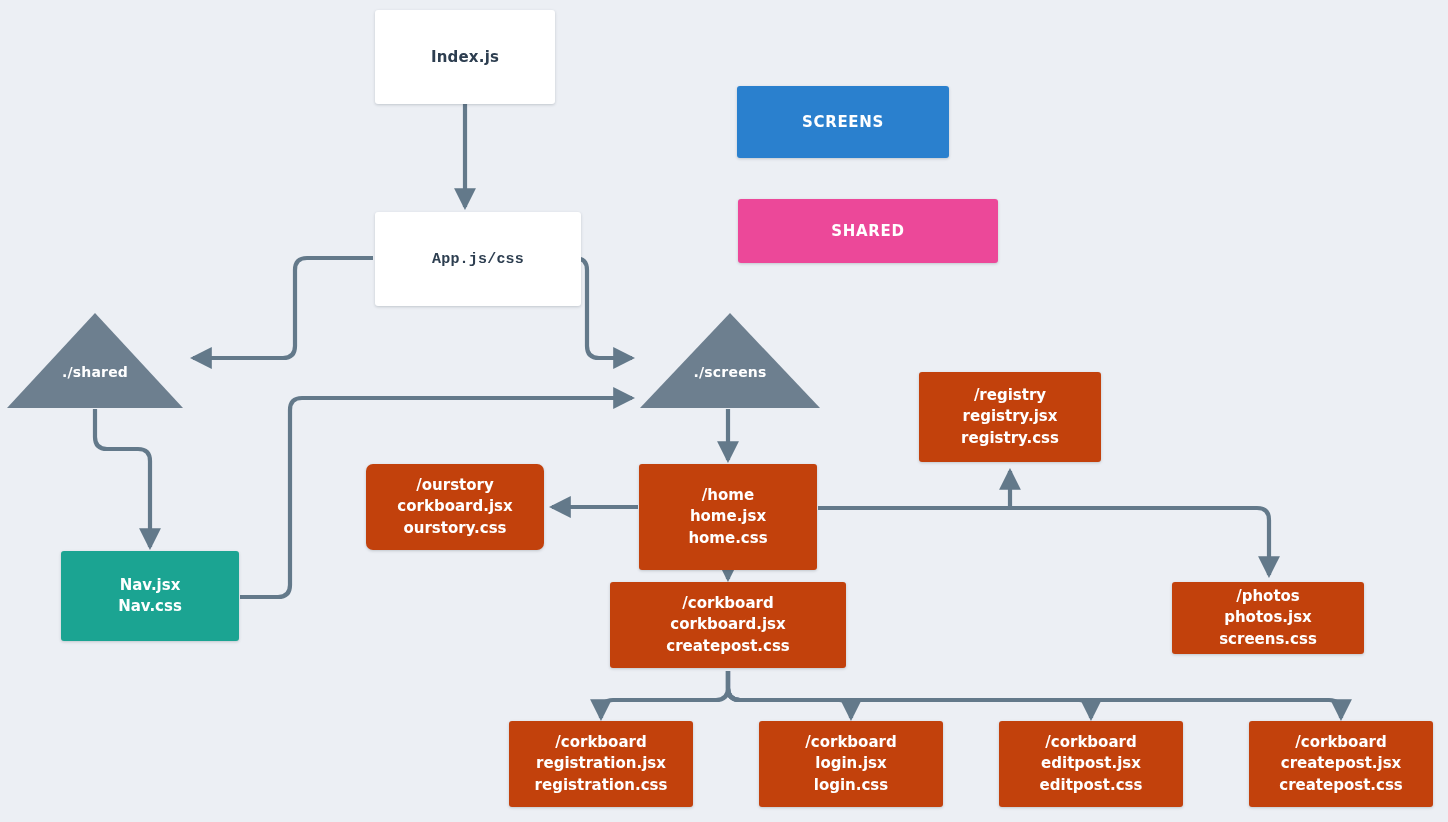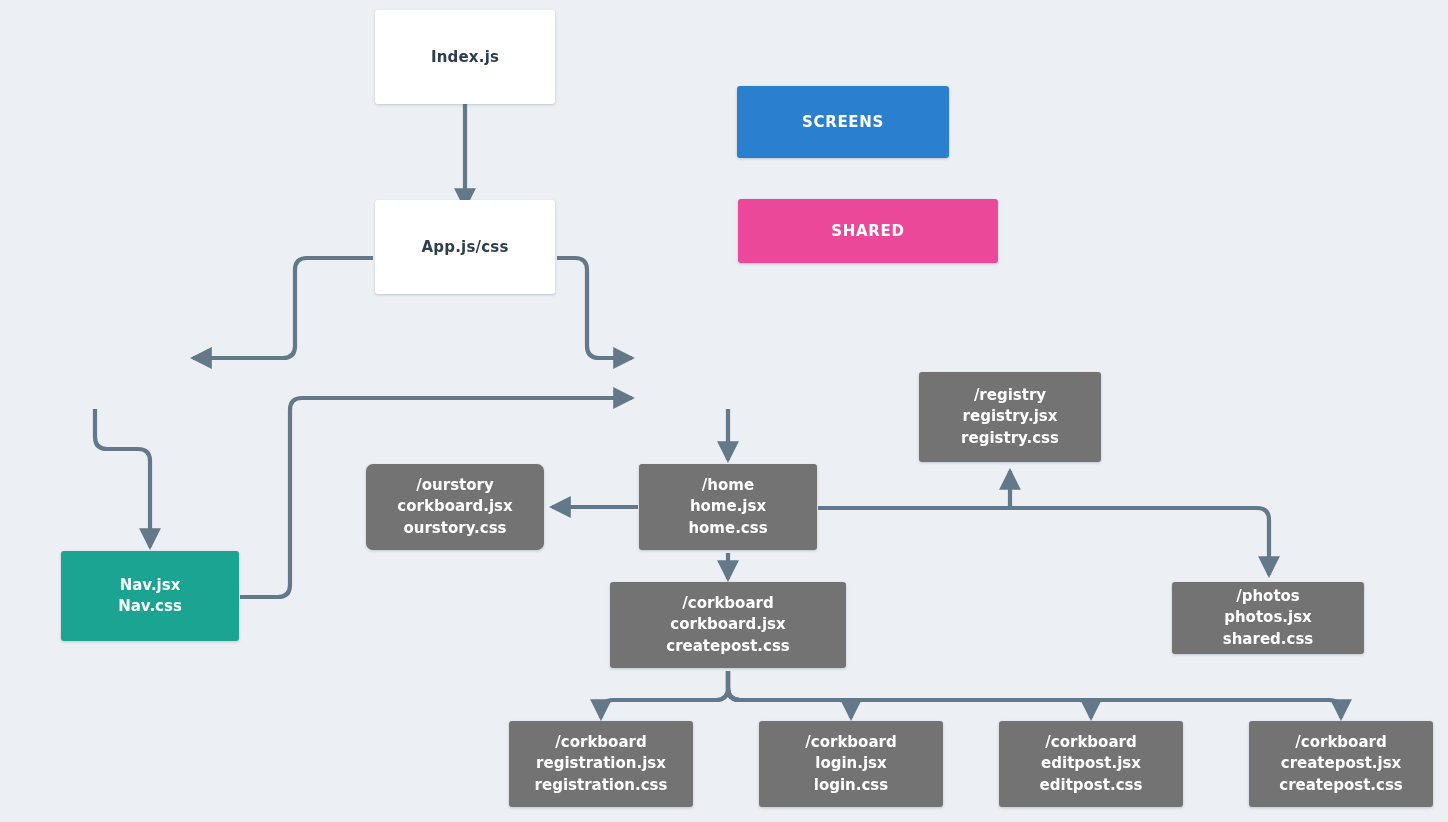--- a/index.html
+++ b/index.html
@@ -40,21 +40,21 @@
     white-space: pre;
   }
   .node-white {
     background: #ffffff;
     color: #2d3e50;
     font-size: 15px;
     font-weight: 600;
     letter-spacing: 0.2px;
   }
   .node-blue {
-    background: #737373;
+    background: #c2410c;
     color: #ffffff;
     font-size: 15px;
     font-weight: 600;
     line-height: 1.42;
   }
   .node-green {
     background: #1ba492;
     color: #ffffff;
     font-size: 15px;
     font-weight: 600;
@@ -129,61 +129,73 @@
       <path d="M 728,671 L 728,688 Q 728,700 740,700 L 839,700 Q 851,700 851,712 L 851,718"></path>
       <path d="M 728,671 L 728,688 Q 728,700 740,700 L 1079,700 Q 1091,700 1091,712 L 1091,718"></path>
       <path d="M 728,671 L 728,688 Q 728,700 740,700 L 1329,700 Q 1341,700 1341,712 L 1341,718"></path>
     </g>
   </svg>
 
   <div class="node node-white" style="left:375px; top:10px; width:180px; height:94px;">
     <span class="line">Index.js</span>
   </div>
 
-  <div class="node node-white" style="left:375px; top:200px; width:180px; height:94px;">
+  <div class="node node-white" style="left:375px; top:212px; width:206px; height:94px;font-family:Liberation Mono, monospace;">
     <span class="line">App.js/css</span>
   </div>
 
   <div class="legend-box" style="left:737px; top:86px; width:212px; height:72px; background:#2a80ce;">
     <span>SCREENS</span>
   </div>
 
   <div class="legend-box" style="left:738px; top:199px; width:260px; height:64px; background:#ec4899;">
     <span>SHARED</span>
   </div>
 
-
+  <div class="tri" style="left:6px; top:312px; width:178px; height:97px;">
+    <svg width="178" height="97" viewBox="0 0 178 97" xmlns="http://www.w3.org/2000/svg">
+      <polygon points="89,1 177,96 1,96" fill="#6d7f8f"></polygon>
+    </svg>
+    <span class="tri-label" style="top:52px;">./shared</span>
+  </div>
+
+  <div class="tri" style="left:639px; top:312px; width:182px; height:97px;">
+    <svg width="182" height="97" viewBox="0 0 182 97" xmlns="http://www.w3.org/2000/svg">
+      <polygon points="91,1 181,96 1,96" fill="#6d7f8f"></polygon>
+    </svg>
+    <span class="tri-label" style="top:52px;">./screens</span>
+  </div>
 
   <div class="node node-green" style="left:61px; top:551px; width:178px; height:90px;">
     <span class="line">Nav.jsx</span>
     <span class="line">Nav.css</span>
   </div>
 
   <div class="node node-blue" style="left:366px; top:464px; width:178px; height:86px;border-radius:7px;">
     <span class="line">/ourstory</span>
     <span class="line">corkboard.jsx</span>
     <span class="line">ourstory.css</span>
   </div>
 
-  <div class="node node-blue" style="left:639px; top:464px; width:178px; height:86px;">
+  <div class="node node-blue" style="left:639px; top:464px; width:178px; height:106px;">
     <span class="line">/home</span>
     <span class="line">home.jsx</span>
     <span class="line">home.css</span>
   </div>
 
   <div class="node node-blue" style="left:919px; top:372px; width:182px; height:90px;">
     <span class="line">/registry</span>
     <span class="line">registry.jsx</span>
     <span class="line">registry.css</span>
   </div>
 
   <div class="node node-blue" style="left:1172px; top:582px; width:192px; height:72px;">
     <span class="line">/photos</span>
     <span class="line">photos.jsx</span>
-    <span class="line">shared.css</span>
+    <span class="line">screens.css</span>
   </div>
 
   <div class="node node-blue" style="left:610px; top:582px; width:236px; height:86px;">
     <span class="line">/corkboard</span>
     <span class="line">corkboard.jsx</span>
     <span class="line">createpost.css</span>
   </div>
 
   <div class="node node-blue" style="left:509px; top:721px; width:184px; height:86px;">
     <span class="line">/corkboard</span>

